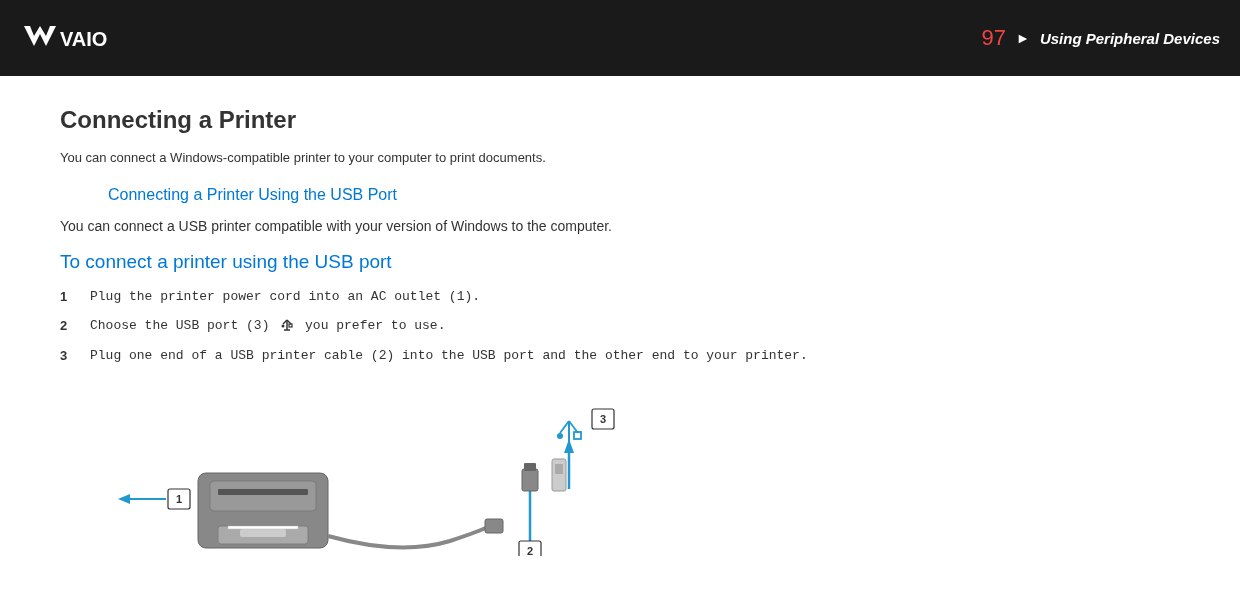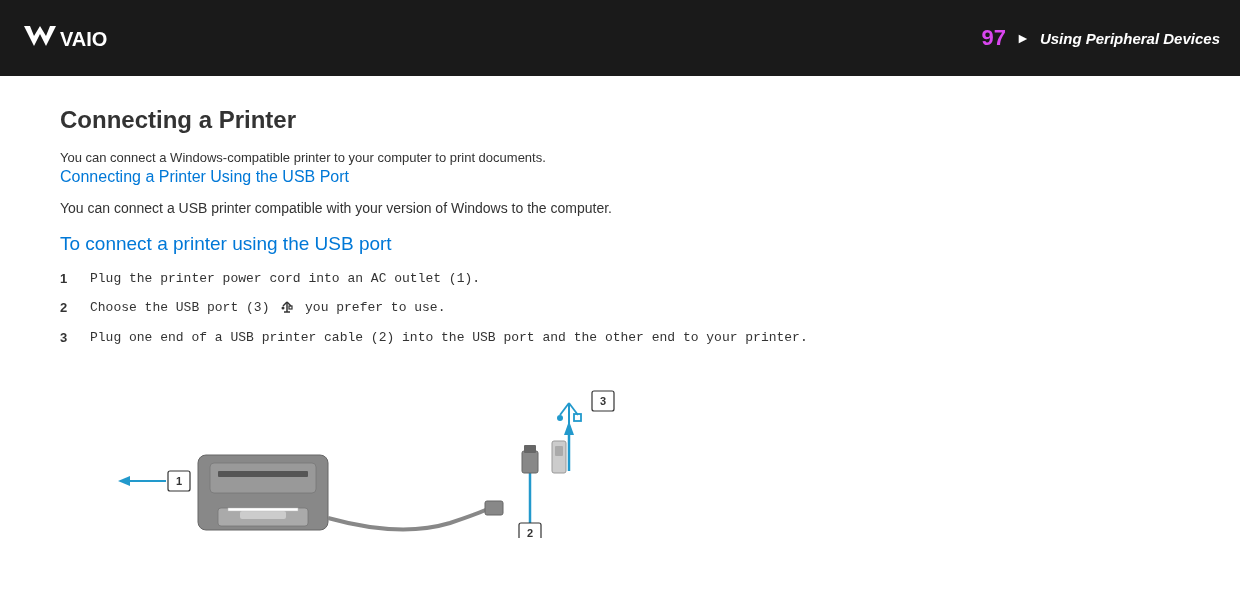--- a/index.html
+++ b/index.html
@@ -30,22 +30,22 @@
     }
     .header-right {
       display: flex;
       align-items: center;
       gap: 10px;
       color: #fff;
       font-size: 13px;
     }
     .page-num {
       font-size: 22px;
-      font-weight: bold;
-      color: #d946ef;
+      font-weight: normal;
+      color: #ef4444;
     }
     .chevron-right {
       color: #fff;
       font-size: 14px;
     }
     .header-title-text {
       color: #fff;
       font-size: 15px;
       font-weight: bold;
       font-style: italic;
@@ -60,30 +60,32 @@
       font-size: 24px;
       font-weight: bold;
       color: #333;
       margin-bottom: 14px;
       font-family: Arial, sans-serif;
     }
 
     .intro-text {
       font-size: 13px;
       color: #333;
+      margin-bottom: 18px;
       line-height: 1.5;
     }
 
     .sub-heading-link {
       font-size: 16px;
       color: #0078d7;
       margin-bottom: 12px;
       display: block;
       text-decoration: none;
       font-weight: normal;
+      margin-left: 48px;
     }
 
     .section-desc {
       font-size: 14px;
       color: #333;
       margin-bottom: 14px;
       line-height: 1.5;
     }
 
     .procedure-heading {

